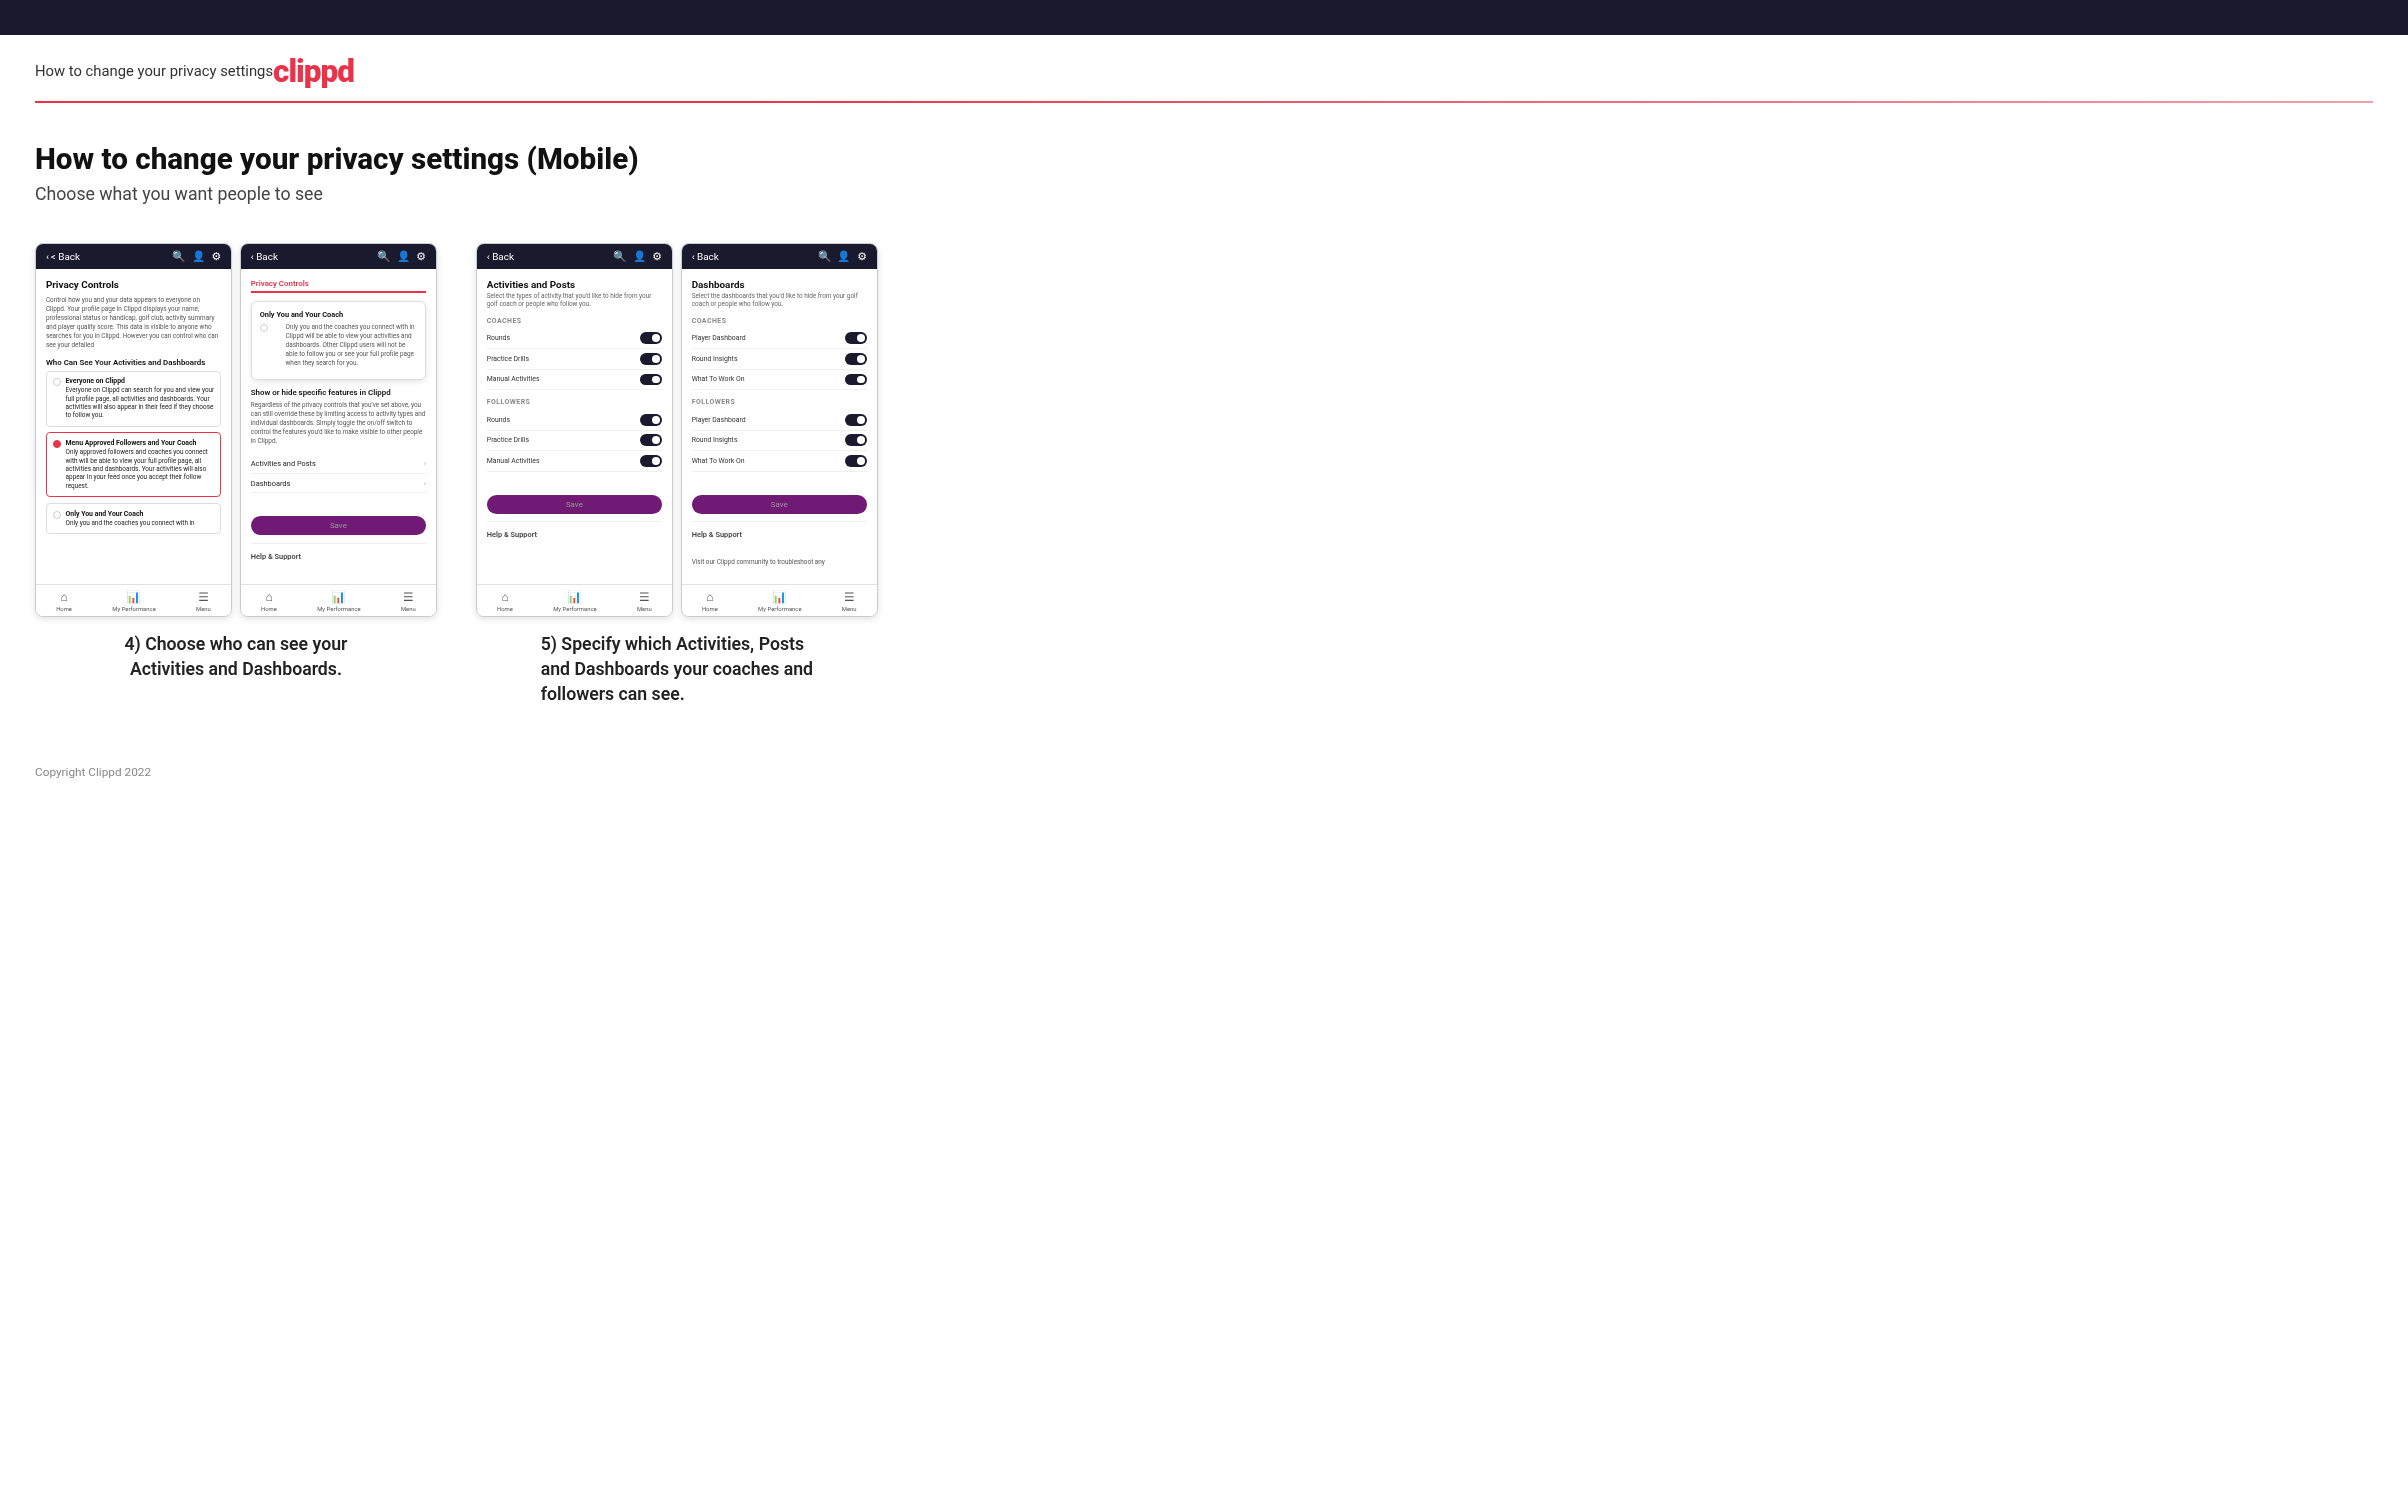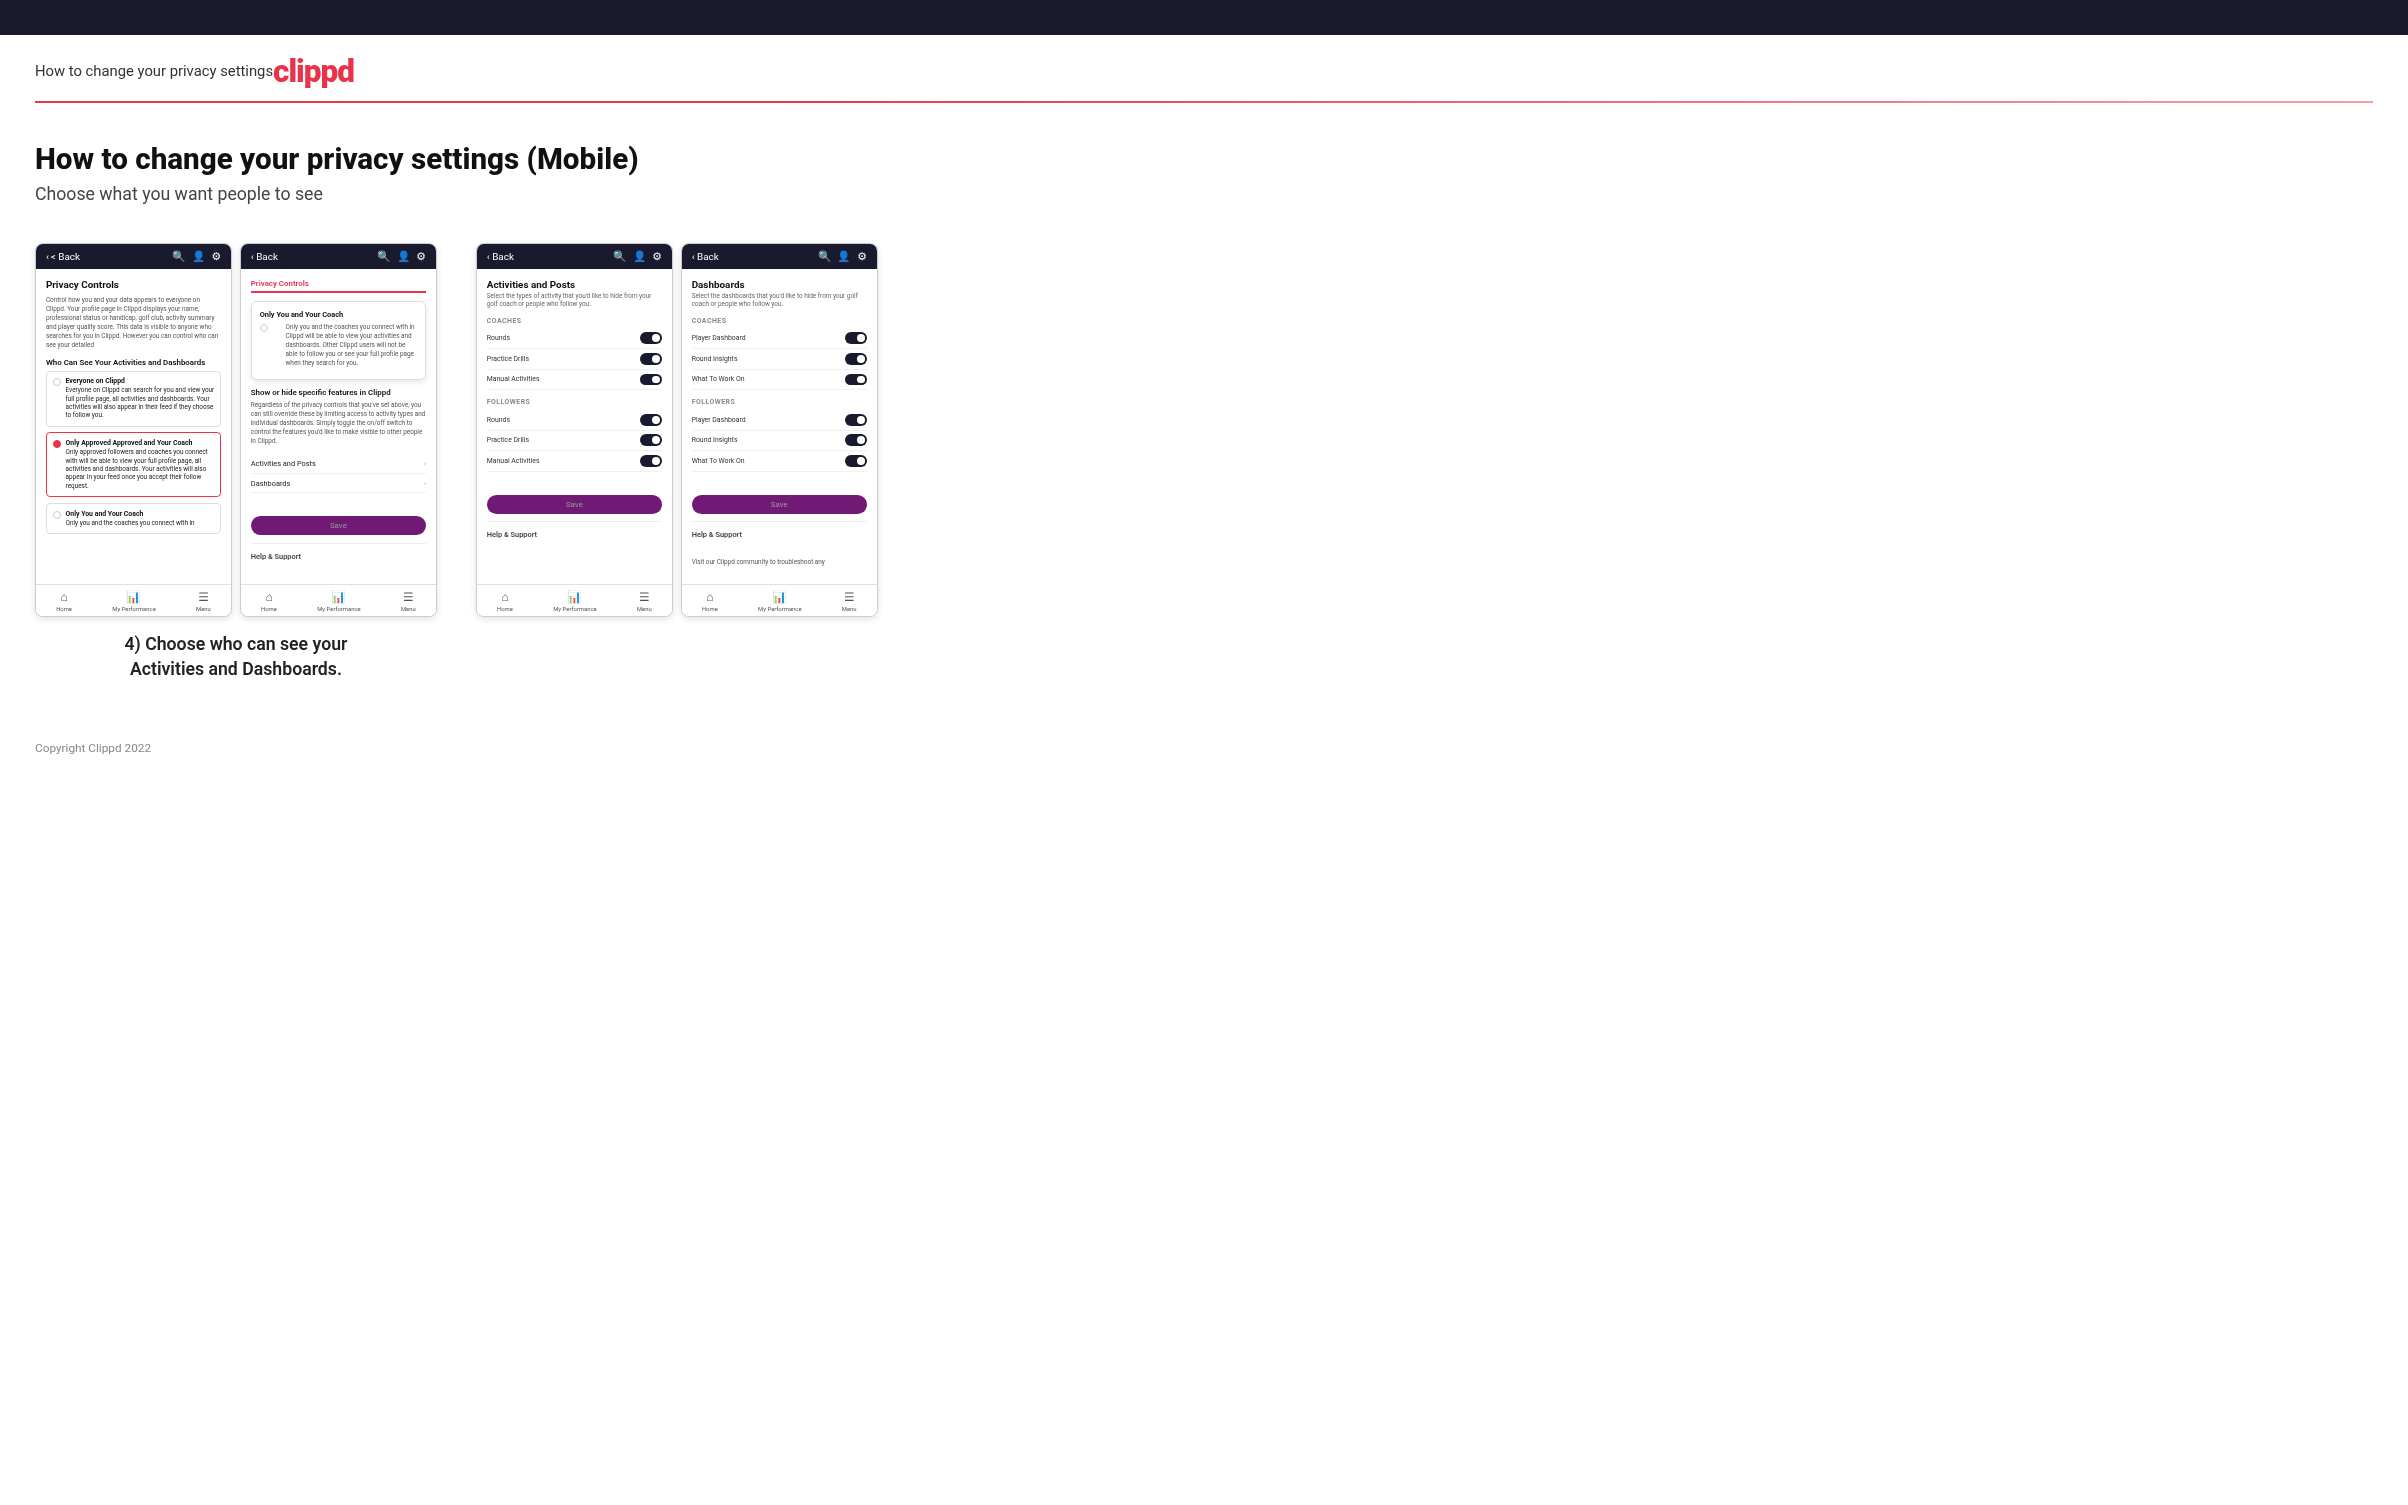--- a/index.html
+++ b/index.html
@@ -408,21 +408,21 @@
               <div class="radio-dot"></div>
               <div class="radio-text">
                 <strong>Everyone on Clippd</strong>
                 <span>Everyone on Clippd can search for you and view your full profile page, all activities and dashboards. Your activities will also appear in their feed if they choose to follow you.</span>
               </div>
             </div>
 
             <div class="radio-option selected">
               <div class="radio-dot filled"></div>
               <div class="radio-text">
-                <strong>Only Approved Approved and Your Coach</strong>
+                <strong>Menu Approved Followers and Your Coach</strong>
                 <span>Only approved followers and coaches you connect with will be able to view your full profile page, all activities and dashboards. Your activities will also appear in your feed once you accept their follow request.</span>
               </div>
             </div>
 
             <div class="radio-option">
               <div class="radio-dot"></div>
               <div class="radio-text">
                 <strong>Only You and Your Coach</strong>
                 <span>Only you and the coaches you connect with in</span>
               </div>
@@ -623,19 +623,22 @@
             </div>
             <div class="bottom-nav-item">
               <span class="bottom-nav-icon">☰</span>
               <span class="bottom-nav-label">Menu</span>
             </div>
           </div>
         </div>
 
       </div>
 
+      <div class="caption" style="white-space:pre-line;text-align:left;max-width:414px;">5) Specify which Activities, Posts
+and Dashboards your  coaches and
+followers can see.</div>
     </div>
 
   </div>
 
   <div class="copyright">Copyright Clippd 2022</div>
 </div>
 
 
 </body></html>

